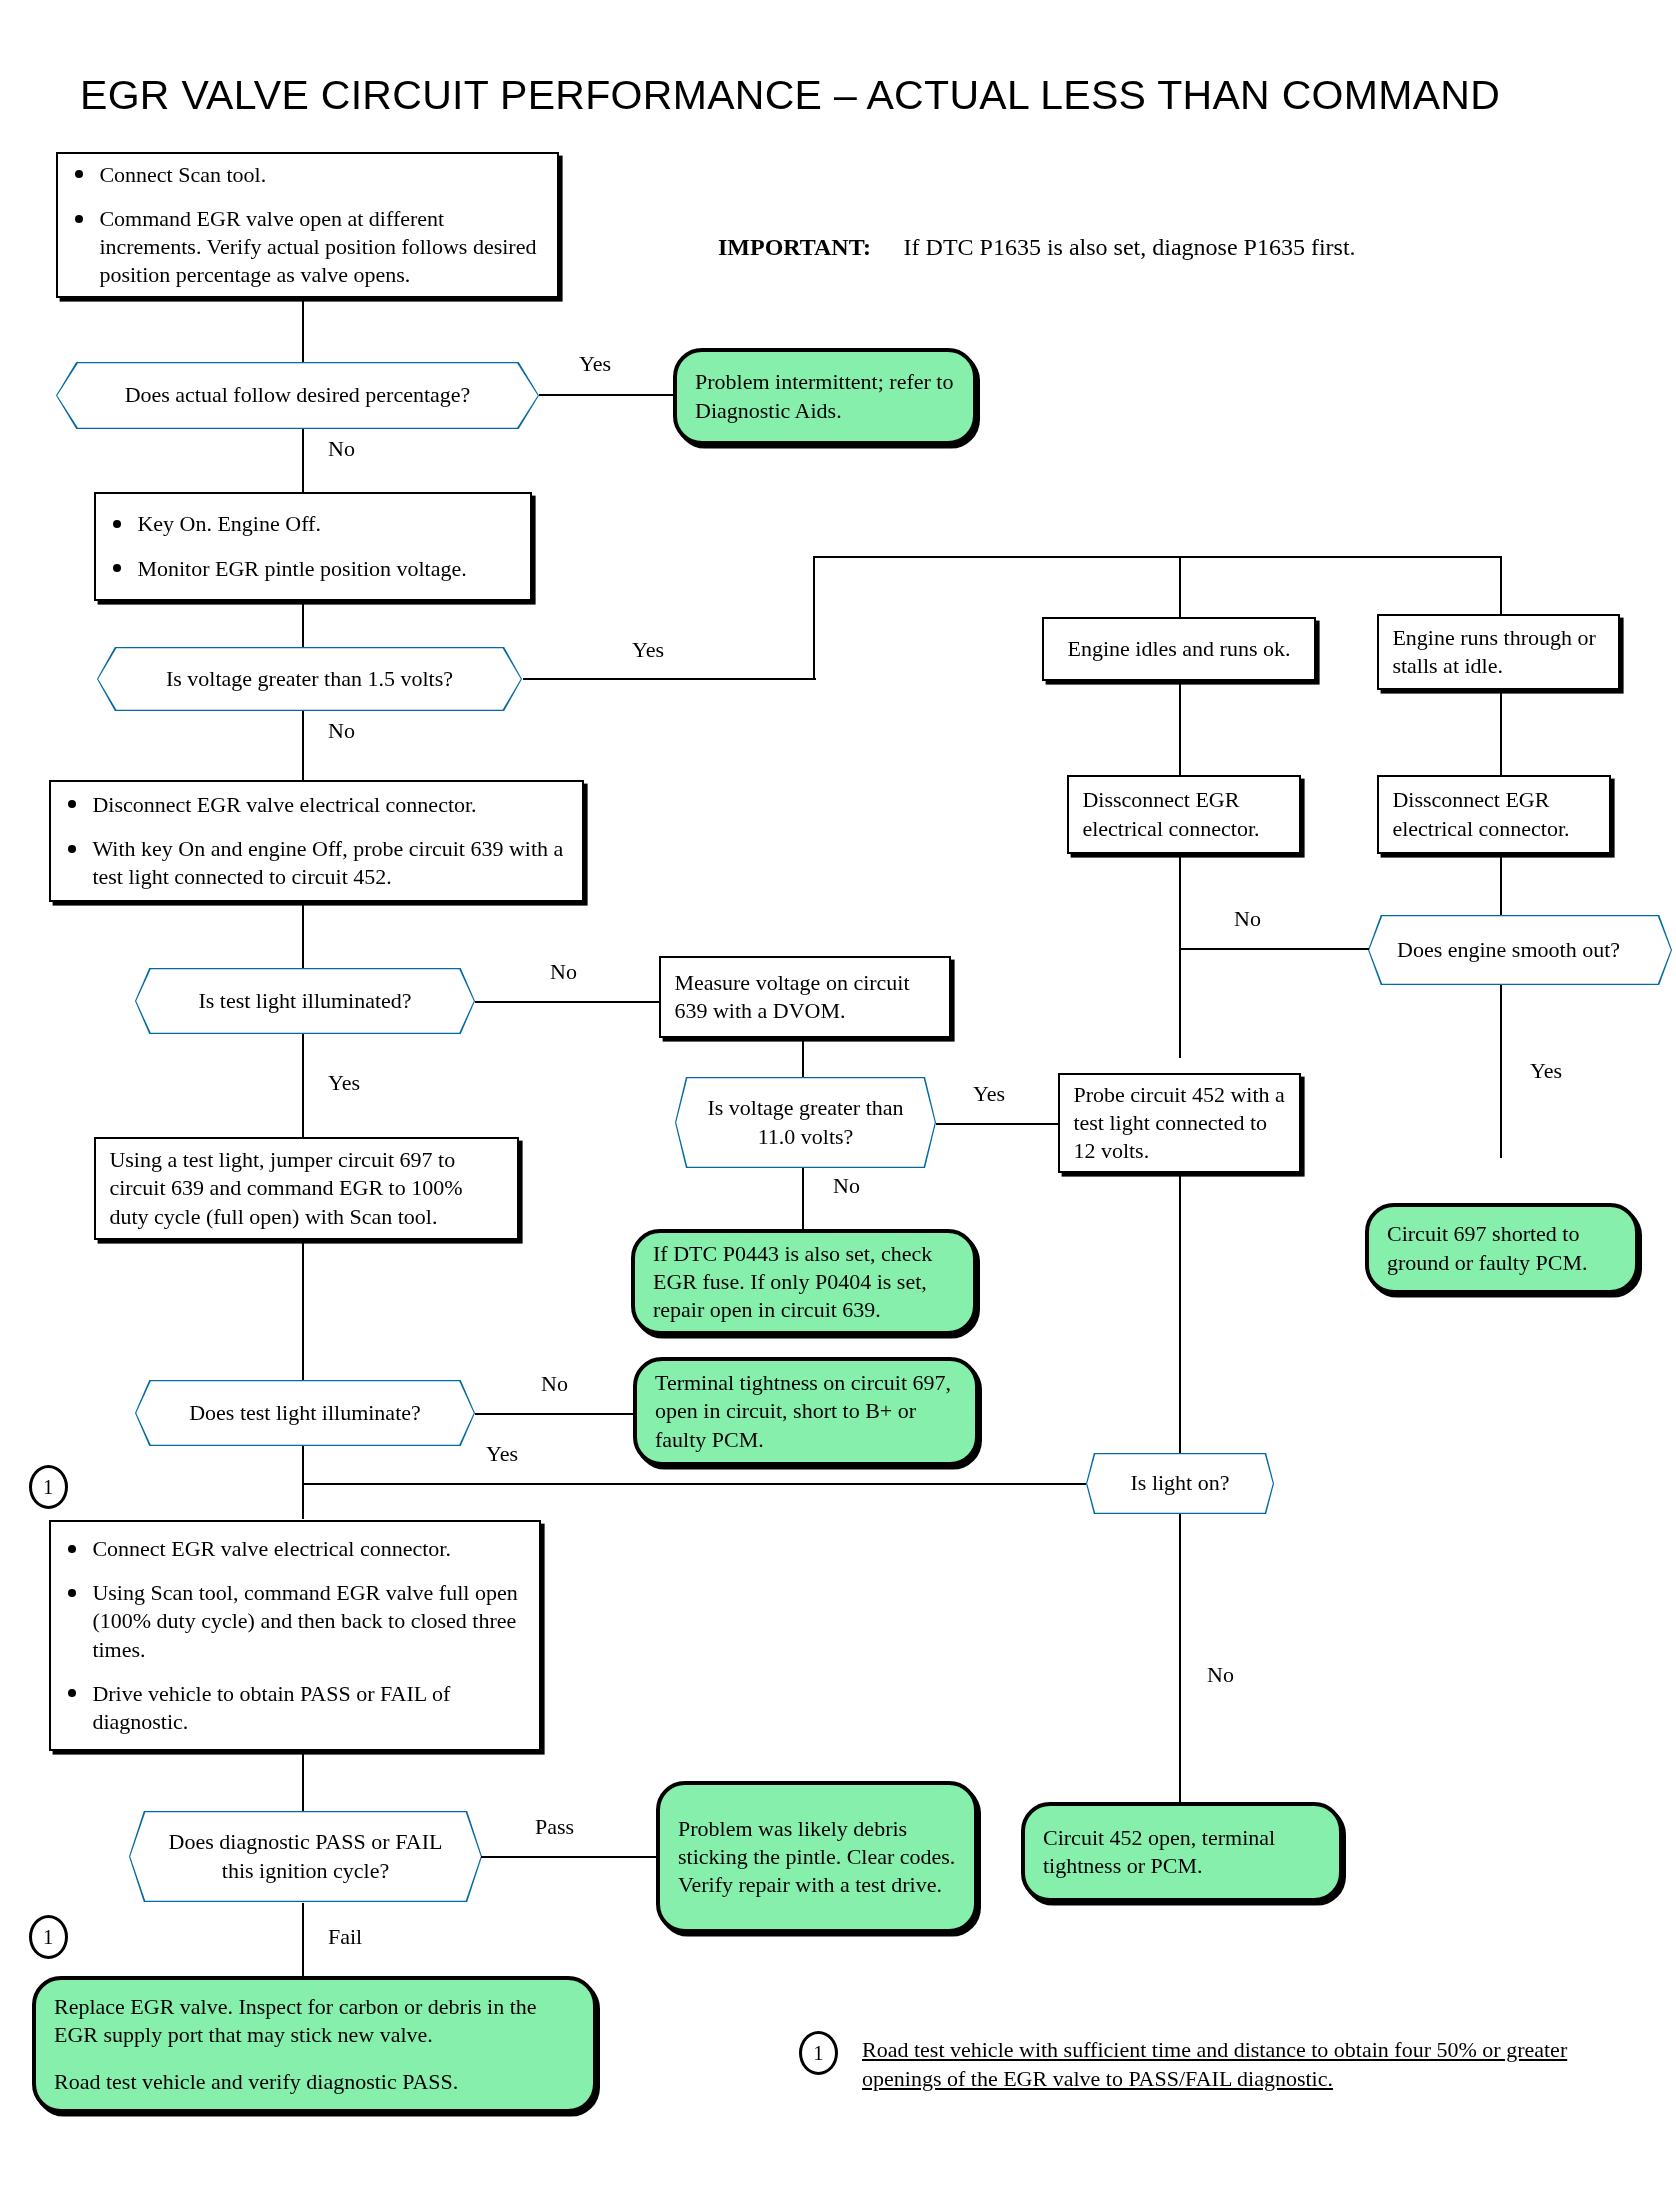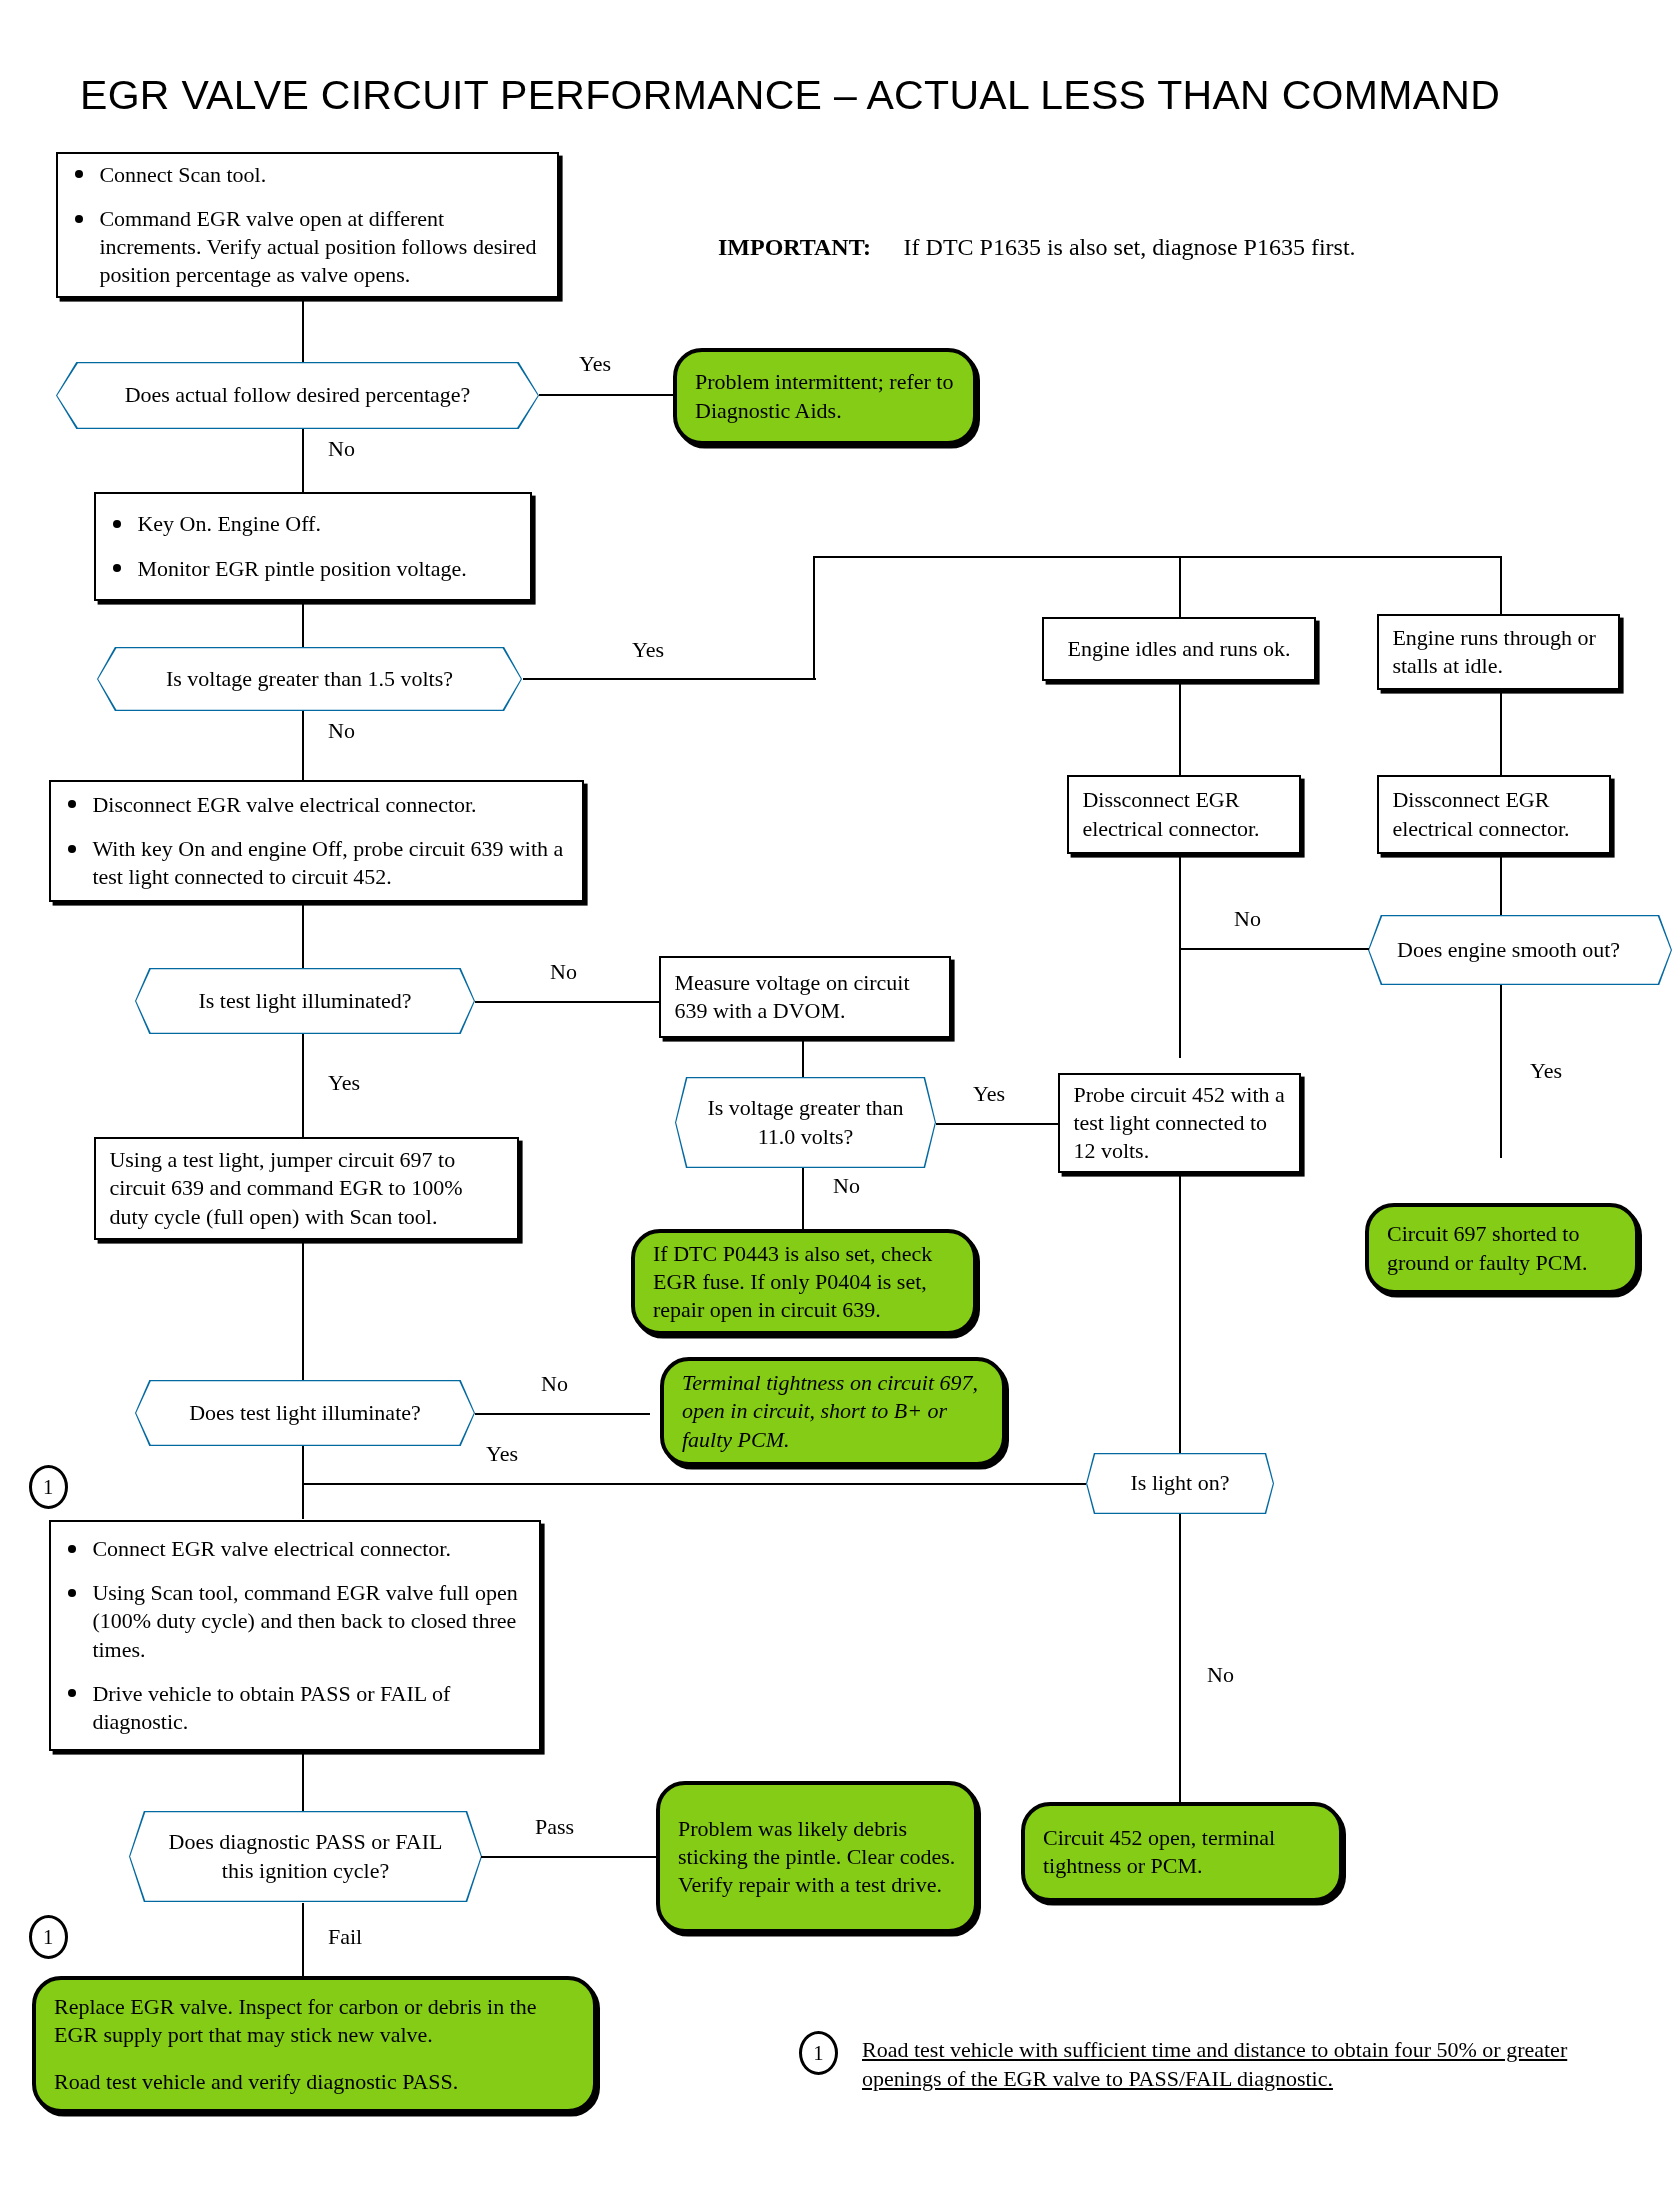--- a/index.html
+++ b/index.html
@@ -48,21 +48,21 @@
     box-shadow: 3.6px 3.6px 0 0 #000;
   }
   .rect-inner {
     padding: 6px 13.4px;
   }
 
   
   .round {
     border: 4.3px solid #000;
     border-radius: 29px;
-    background: #84cc16;
+    background: #86efac;
     box-shadow: 3px 3.6px 0 0 #000;
   }
   .round-inner {
     padding: 6px 18px;
   }
 
   
   .hex {
     background: #0369a1;
     clip-path: polygon(4.2% 0%, 95.8% 0%, 100% 50%, 95.8% 100%, 4.2% 100%, 0% 50%);
@@ -326,21 +326,21 @@
   <div class="node hex hex-center" style="left:135px; top:1380px; width:340px; height:66px;">
     <div class="hex-fill"></div>
     <div class="hex-inner" style="padding:0 25.5px;">
         <span>Does test light illuminate?</span>
       </div>
   </div>
 
   <div class="ln hln" style="left:475px; top:1413px; width:175px;"></div>
   <div class="elabel" style="left:541px; top:1371px;">No</div>
 
-  <div class="node round" style="left:660px; top:1357px; width:346px; height:109px;font-style:italic;">
+  <div class="node round" style="left:633px; top:1357px; width:346px; height:109px;">
     <div class="round-inner">Terminal tightness on circuit 697, open in circuit, short to B+ or faulty PCM.</div>
   </div>
 
   <div class="ln vln" style="left:302px; top:1446px; height:40px;"></div>
   <div class="ln hln-bold" style="left:302px; top:1483px; width:784px;"></div>
   <div class="elabel" style="left:486px; top:1441px;">Yes</div>
 
   <div class="node hex hex-center" style="left:1086px; top:1453px; width:188px; height:61px;">
     <div class="hex-fill"></div>
     <div class="hex-inner" style="padding:0 18px;">

